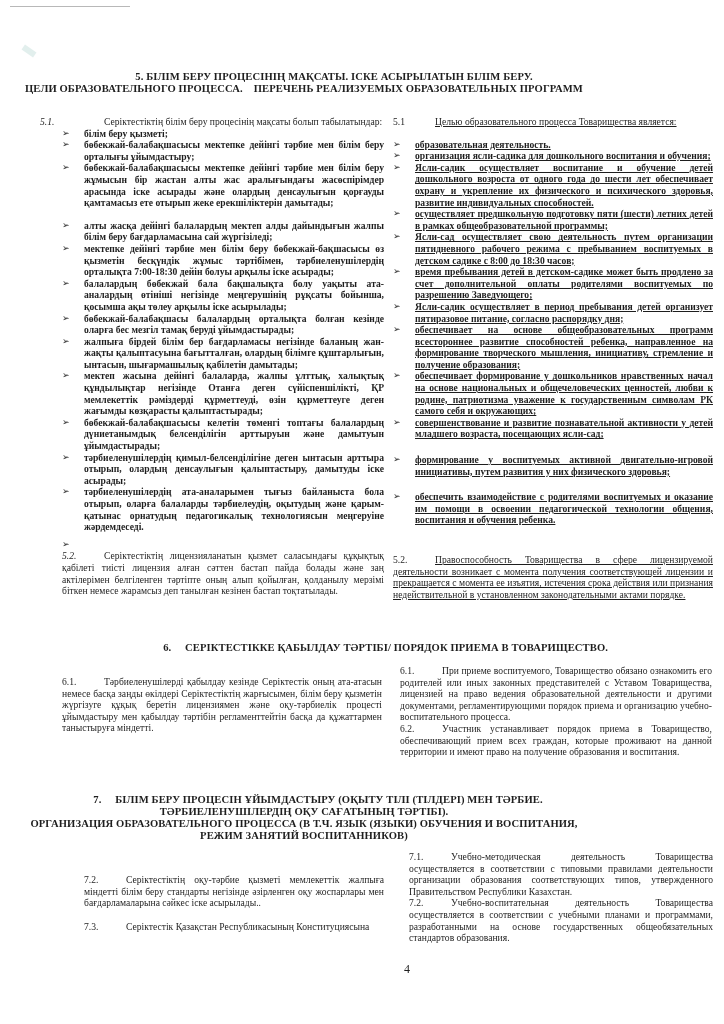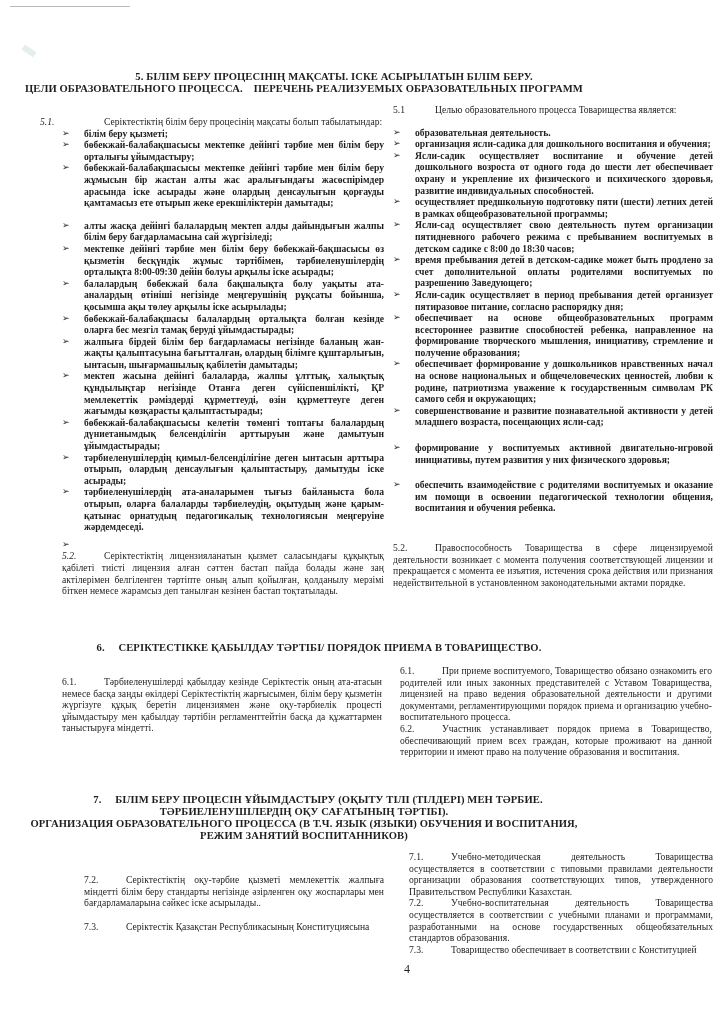--- a/index.html
+++ b/index.html
@@ -13,21 +13,21 @@
   .col { position: absolute; font-size: 9.6px; line-height: 11.6px; text-align: justify; }
   .left { left: 84px; width: 300px; }
   .right { left: 413px; width: 300px; }
   .para { margin: 0; }
   .num { display: inline-block; width: 42px; }
   .num.it { font-style: italic; }
   ul.bul { list-style: none; margin: 0; padding: 0; }
   ul.bul li { position: relative; padding-left: 22px; font-weight: bold; }
   ul.bul li .arr { position: absolute; left: 0; top: 0; font-weight: normal; font-size: 9px; }
   .gap { height: 11px; }
-  .h6 { top: 641px; }
+  .h6 { top: 641px; text-align: right; }
   .h7 { top: 794px; line-height: 12px; }
   .page-num { position: absolute; left: 404px; top: 962px; font-size: 12px; }
 </style>
 </head>
 <body>
 
 <div class="top-rule"></div>
 <div class="scan-mark"></div>
 
 <div class="heading h5a">5. БІЛІМ БЕРУ ПРОЦЕСІНІҢ МАҚСАТЫ. ІСКЕ АСЫРЫЛАТЫН БІЛІМ БЕРУ.</div>
@@ -36,36 +36,36 @@
 <div class="col left" style="top:116px;">
   <p class="para" style="text-indent:-22px;padding-left:0;">
     <span class="num it">5.1.</span><span>Серіктестіктің білім беру процесінің мақсаты болып табылатындар:</span>
   </p>
   <ul class="bul" style="margin-left:-22px;">
     <li><span class="arr">➢</span><span>білім беру қызметі;</span></li>
     <li><span class="arr">➢</span><span>бөбекжай-балабақшасысы мектепке дейінгі тәрбие мен білім беру орталығы ұйымдастыру;</span></li>
     <li><span class="arr">➢</span><span>бөбекжай-балабақшасысы мектепке дейінгі тәрбие мен білім беру жұмысын бір жастан алты жас аралығындағы жасөспірімдер арасында іске асырады және олардың денсаулығын қорғауды қамтамасыз ете отырып жеке ерекшіліктерін дамытады;</span></li>
     <li class="gap" style="height:11px;"></li>
     <li><span class="arr">➢</span><span>алты жасқа дейінгі балалардың мектеп алды дайындығын жалпы білім беру бағдарламасына сай жүргізіледі;</span></li>
-    <li><span class="arr">➢</span><span>мектепке дейінгі тәрбие мен білім беру бөбекжай-бақшасысы өз қызметін бесқүндік жұмыс тәртібімен, тәрбиеленушілердің орталықта 8:00-09:30 дейін болуы арқылы іске асырады;</span></li>
+    <li><span class="arr">➢</span><span>мектепке дейінгі тәрбие мен білім беру бөбекжай-бақшасысы өз қызметін бесқүндік жұмыс тәртібімен, тәрбиеленушілердің орталықта 7:00-18:30 дейін болуы арқылы іске асырады;</span></li>
     <li><span class="arr">➢</span><span>балалардың бөбекжай бала бақшалықта болу уақыты ата-аналардың өтініші негізінде меңгерушінің рұқсаты бойынша, қосымша ақы төлеу арқылы іске асырылады;</span></li>
     <li><span class="arr">➢</span><span>бөбекжай-балабақшасы балалардың орталықта болған кезінде оларға бес мезгіл тамақ беруді ұйымдастырады;</span></li>
     <li><span class="arr">➢</span><span>жалпыға бірдей білім бер бағдарламасы негізінде баланың жан-жақты қалыптасуына бағытталған, олардың білімге құштарлығын, ынтасын, шығармашылық қабілетін дамытады;</span></li>
     <li><span class="arr">➢</span><span>мектеп жасына дейінгі балаларда, жалпы ұлттық, халықтық құндылықтар негізінде Отанға деген сүйіспеншілікті, ҚР мемлекеттік рәміздерді құрметтеуді, өзін құрметтеуге деген жағымды көзқарасты қалыптастырады;</span></li>
     <li><span class="arr">➢</span><span>бөбекжай-балабақшасысы келетін төменгі топтағы балалардың дүниетанымдық белсенділігін арттыруын және дамытуын ұйымдастырады;</span></li>
     <li><span class="arr">➢</span><span>тәрбиеленушілердің қимыл-белсенділігіне деген ынтасын арттыра отырып, олардың денсаулығын қалыптастыру, дамытуды іске асырады;</span></li>
     <li><span class="arr">➢</span><span>тәрбиеленушілердің ата-аналарымен тығыз байланыста бола отырып, оларға балаларды тәрбиелеудің, оқытудың және қарым-қатынас орнатудың педагогикалық технологиясын меңгеруіне жәрдемдеседі.</span></li>
     <li style="margin-top:6px;"><span class="arr">➢</span><span></span>&nbsp;</li>
   </ul>
   <p class="para" style="margin-left:-22px;">
     <span class="num it">5.2.</span><span>Серіктестіктің лицензияланатын қызмет саласындағы құқықтық қабілеті тиісті лицензия алған сәттен бастап пайда болады және заң актілерімен белгіленген тәртіпте оның алып қойылған, қолданылу мерзімі біткен немесе жарамсыз деп танылған кезінен бастап тоқтатылады.</span>
   </p>
 </div>
 
-<div class="col right" style="top:104px;">
+<div class="col right" style="top:116px;text-decoration:underline;">
   <p class="para" style="margin-left:-20px;">
     <span class="num">5.1</span><span>Целью образовательного процесса Товарищества является:</span>
   </p>
   <div style="height:11px;"></div>
   <ul class="bul" style="margin-left:-20px;">
     <li><span class="arr">➢</span><span>образовательная деятельность.</span></li>
     <li><span class="arr">➢</span><span>организация ясли-садика для дошкольного воспитания и обучения;</span></li>
     <li><span class="arr">➢</span><span>Ясли-садик осуществляет воспитание и обучение детей дошкольного возроста от одного года до шести лет обеспечивает охрану и укрепление их физического и психического здоровья, развитие индивидуальных способностей.</span></li>
     <li><span class="arr">➢</span><span>осуществляет предшкольную подготовку пяти (шести) летних детей в рамках общеобразовательной программы;</span></li>
     <li><span class="arr">➢</span><span>Ясли-сад осуществляет свою деятельность путем организации пятидневного рабочего режима с пребыванием воспитуемых в детском садике с 8:00 до 18:30 часов;</span></li>
@@ -99,16 +99,15 @@
   <div>РЕЖИМ ЗАНЯТИЙ ВОСПИТАННИКОВ)</div>
 </div>
 
 <div class="col left" style="top:862px;left:84px;width:300px;">
   <p class="para" style="margin-top:12px;"><span class="num">7.2.</span><span>Серіктестіктің оқу-тәрбие қызметі мемлекеттік жалпыға міндетті білім беру стандарты негізінде әзірленген оқу жоспарлары мен бағдарламаларына сәйкес іске асырылады..</span></p>
   <p class="para" style="margin-top:12px;"><span class="num">7.3.</span><span>Серіктестік Қазақстан Республикасының Конституциясына</span></p>
 </div>
 <div class="col right" style="top:851px;left:409px;width:304px;">
   <p class="para"><span class="num">7.1.</span><span>Учебно-методическая деятельность Товарищества осуществляется в соответствии с типовыми правилами деятельности организации образования соответствующих типов, утвержденного Правительством Республики Казахстан.</span></p>
   <p class="para"><span class="num">7.2.</span><span>Учебно-воспитательная деятельность Товарищества осуществляется в соответствии с учебными планами и программами, разработанными на основе государственных общеобязательных стандартов образования.</span></p>
-  <p class="para"><span class="num">7.3.</span><span>Товарищество обеспечивает в соответствии с Конституцией</span></p>
 </div>
 
 <div class="page-num">4</div>
 
 </body></html>

